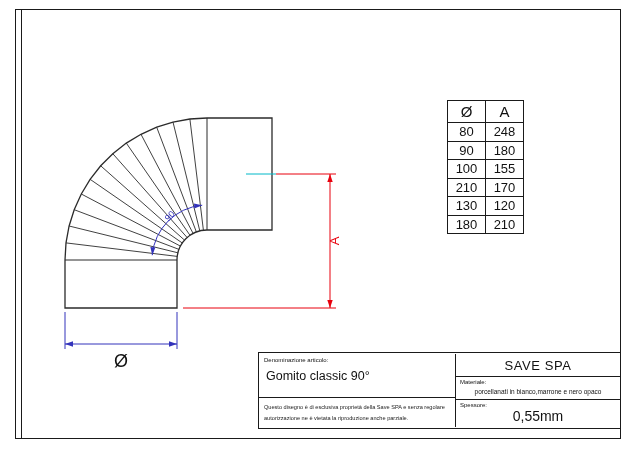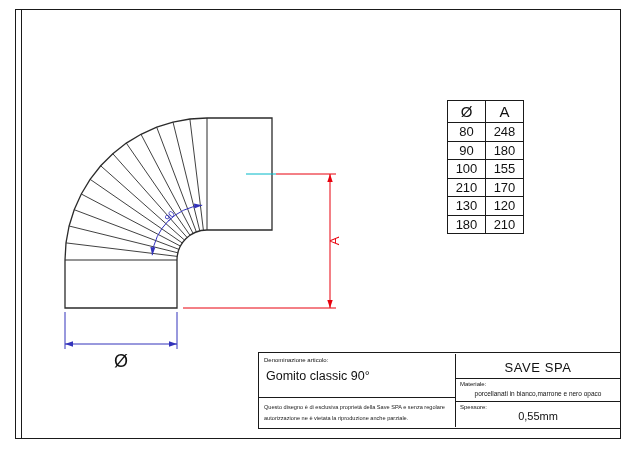--- a/index.html
+++ b/index.html
@@ -35,21 +35,21 @@
   .tb-denom { height:44px; border-bottom:1px solid #1a1a1a; box-sizing:border-box; padding:3px 5px; }
   .tb-label { font-size:6px; color:#111; }
   .tb-article { font-size:12.5px; margin-top:6px; margin-left:2px; }
   .tb-disclaimer { flex:1; padding:4px 5px; font-size:5.6px; line-height:1.8; color:#222; }
   .tb-right { flex:1; display:flex; flex-direction:column; }
   .tb-company { height:22px; border-bottom:1px solid #1a1a1a; box-sizing:border-box;
     display:flex; align-items:center; justify-content:center; font-size:13px; letter-spacing:0.6px; }
   .tb-materiale { height:23px; border-bottom:1px solid #1a1a1a; box-sizing:border-box; padding:2px 4px; }
   .tb-mat-value { font-size:6.5px; text-align:center; margin-top:3px; }
   .tb-spessore { flex:1; padding:2px 4px; }
-  .tb-spes-value { font-size:11px; text-align:center; margin-top:0; }
+  .tb-spes-value { font-size:14px; text-align:center; margin-top:0; }
 </style>
 </head>
 <body>
 
 <div class="sheet">
 
   <div class="frame"></div>
   <div class="frame-margin"></div>
 
   <svg class="drawing" width="637" height="450" viewBox="0 0 637 450">

